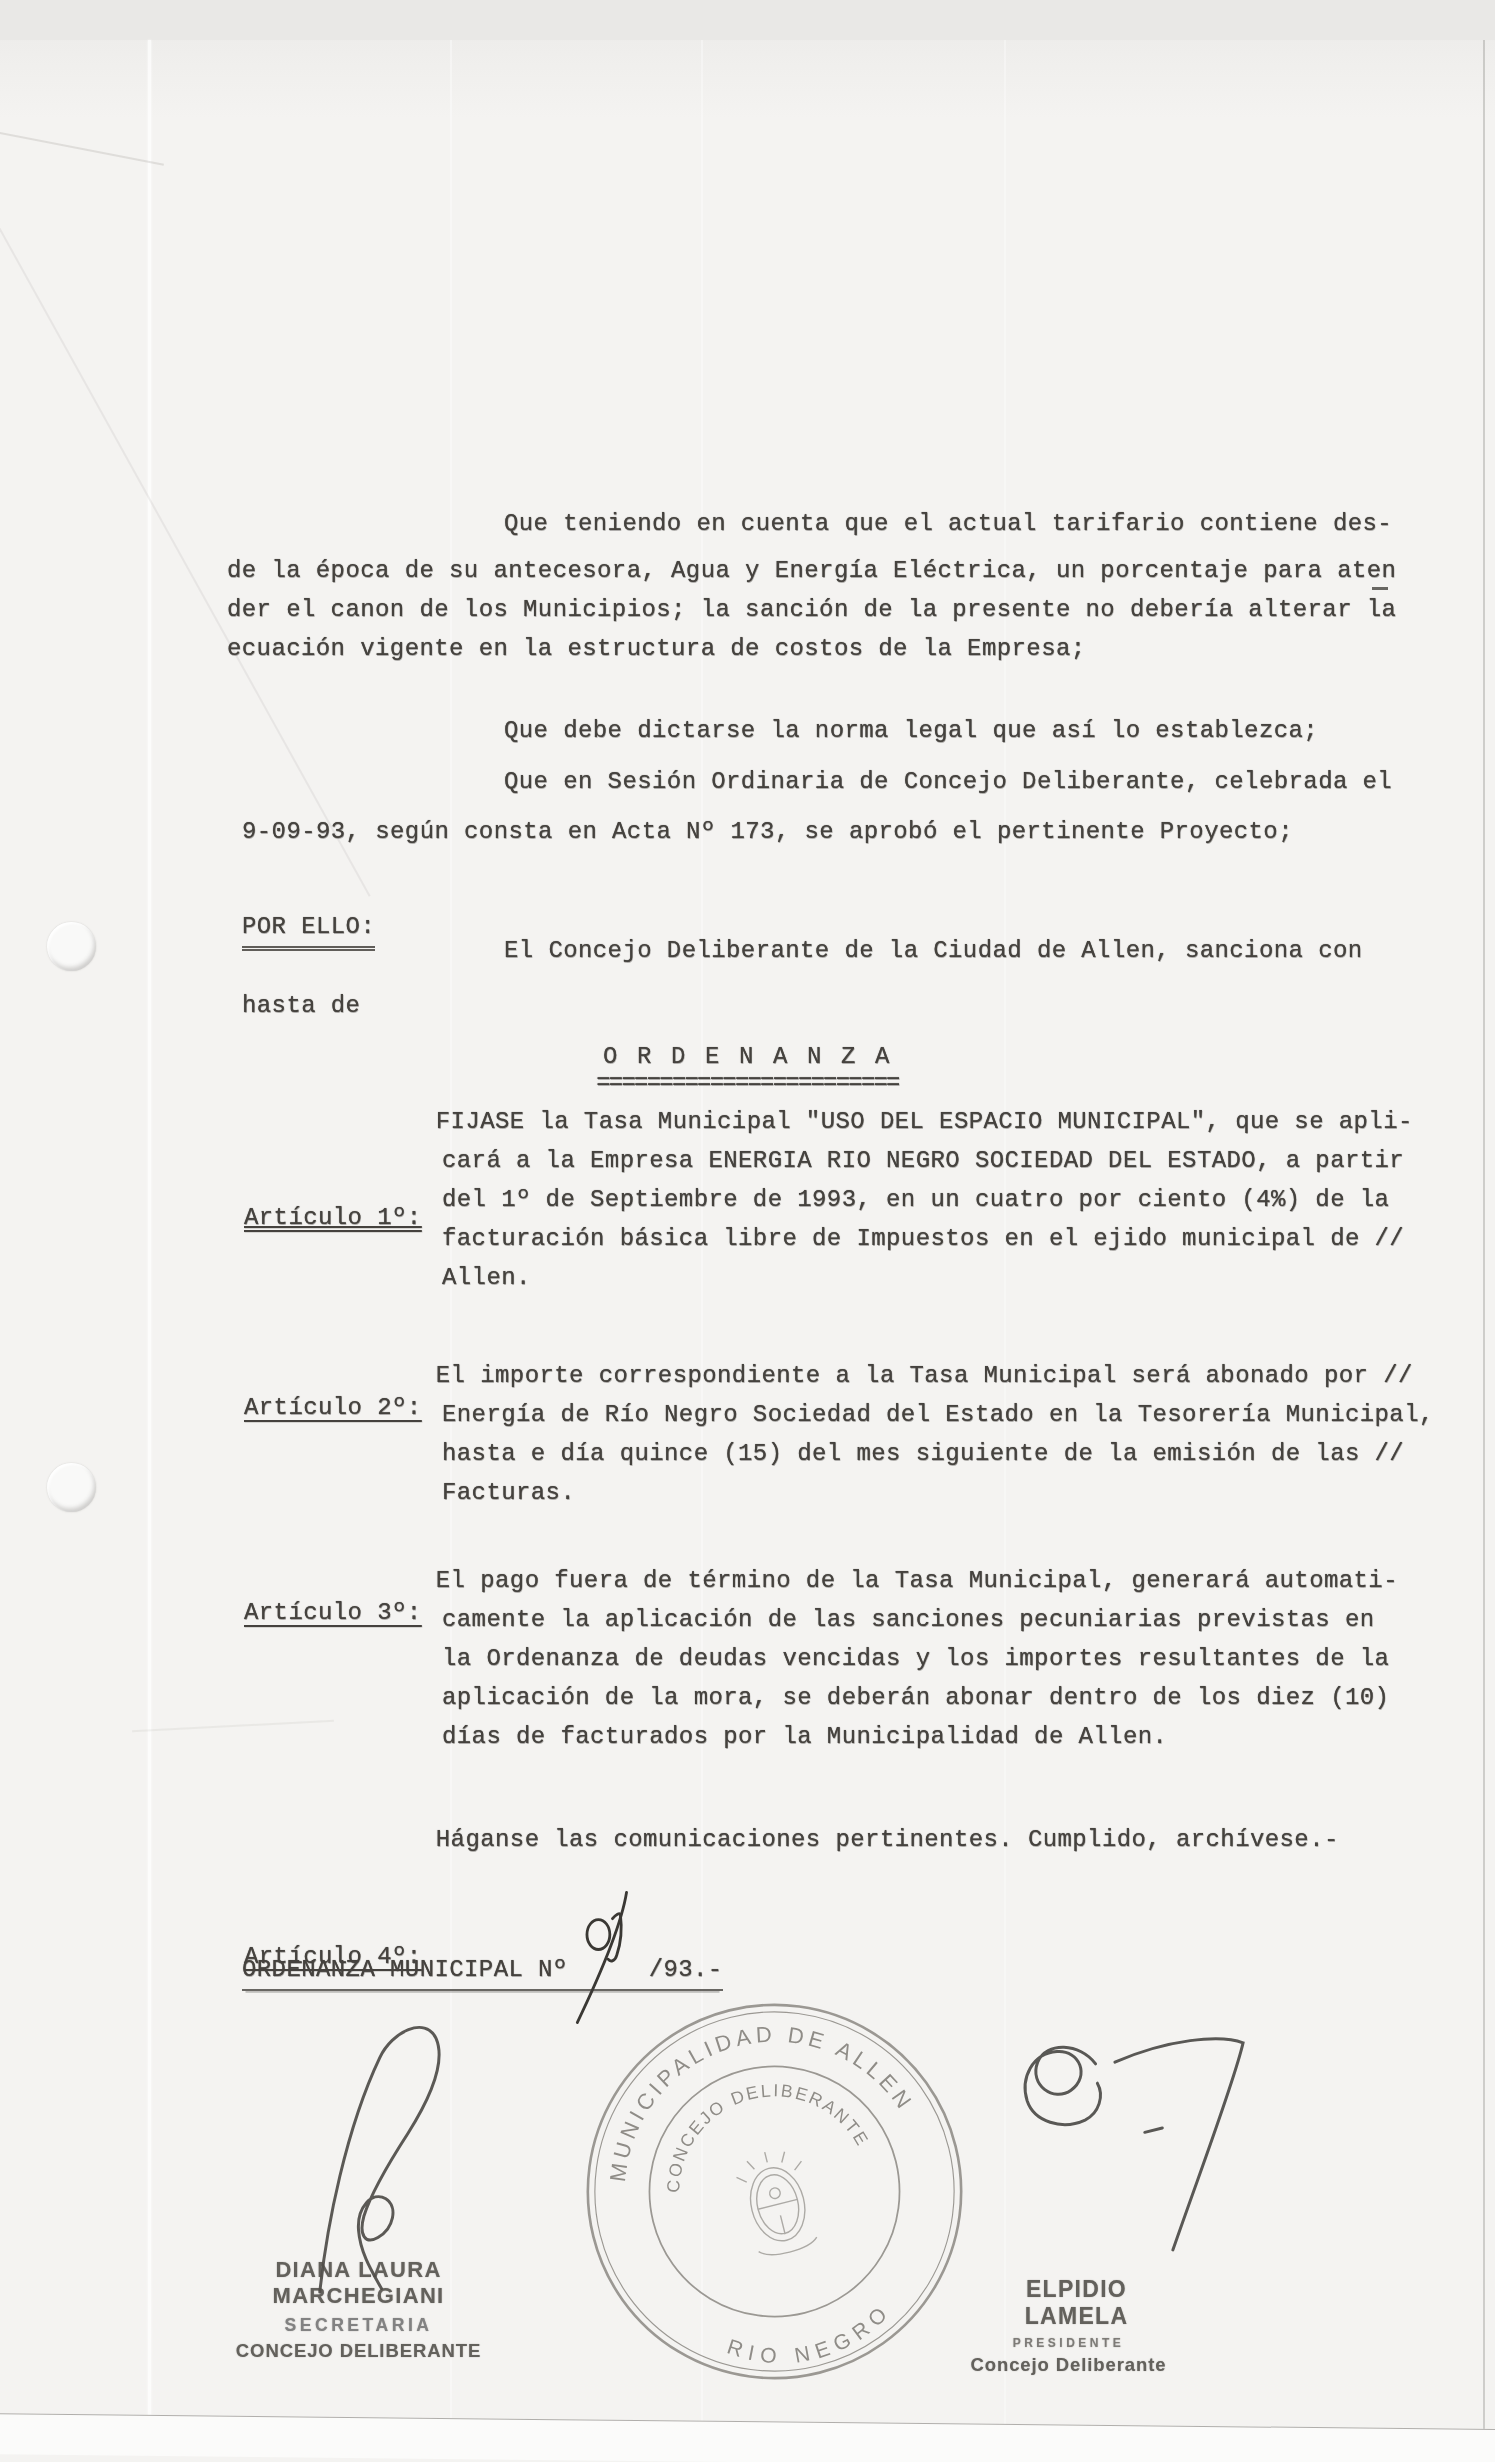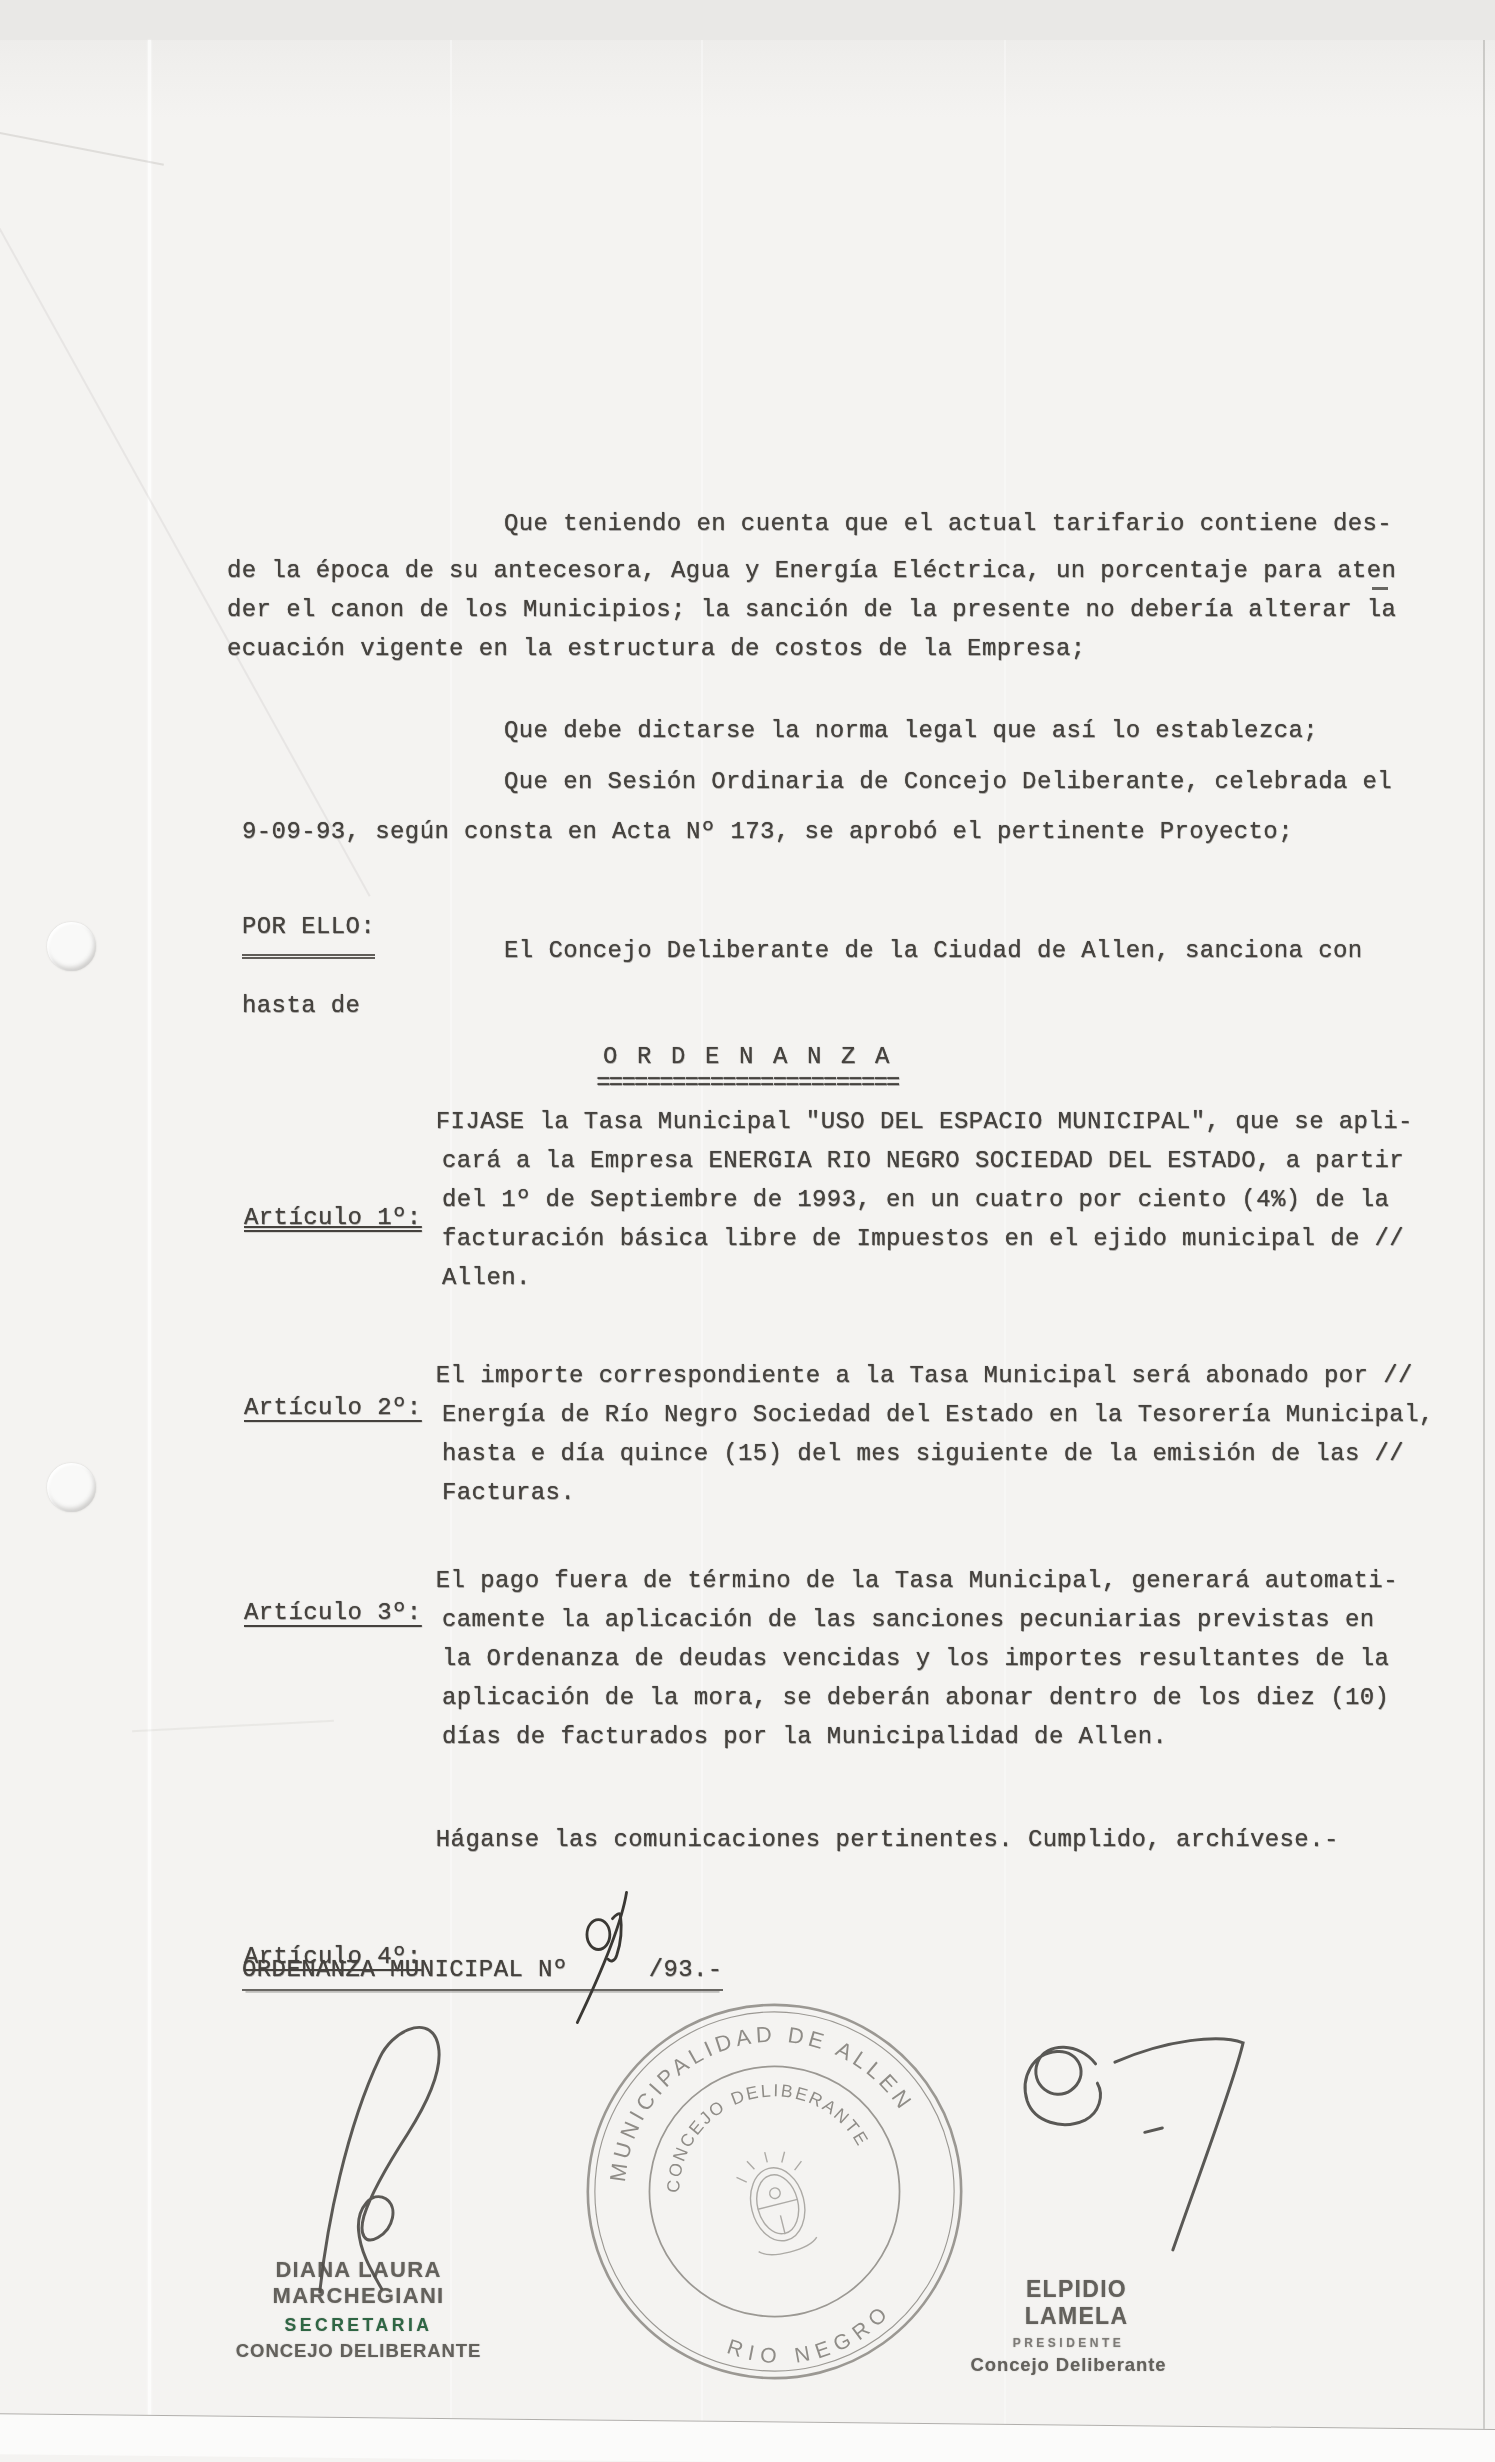--- a/index.html
+++ b/index.html
@@ -27,21 +27,21 @@
         box-shadow:inset 1.8px 1.8px 2.6px rgba(255,255,255,.95), inset -1.8px -3.5px 4.4px rgba(118,116,112,.32),
                    0 0 1.8px rgba(118,116,112,.28);}
   .h1{left:47px;top:922px;width:49px;height:49px;}
   .h2{left:47px;top:1463px;width:49px;height:49px;}
   
   .tw{position:absolute;font-family:"Liberation Mono","DejaVu Sans Mono",monospace;
       font-size:24px;letter-spacing:0.4px;color:#45423e;white-space:pre-line;
       text-shadow:0 0 0.9px rgba(69,66,62,.8),0.5px 0.5px 0.5px rgba(69,66,62,.35);}
   .lh{line-height:39px;}
   .u{text-decoration:underline;text-decoration-thickness:2.2px;text-underline-offset:6.2px;}
-  .uu{border-bottom:5.3px double rgba(69,66,62,.85);padding-bottom:14px;}
+  .uu{border-bottom:5.3px double rgba(69,66,62,.85);padding-bottom:6px;}
   .heading{left:0;width:1495px;text-align:center;letter-spacing:2.6px;}
   .rule{left:0;width:1495px;text-align:center;letter-spacing:-1.8px;}
   .art-body{left:442px;text-indent:-6.2px;width:1020px;}
   .ord-line{border-bottom:2.6px solid rgba(69,66,62,.8);padding-bottom:6.2px;
             box-shadow:0 5.3px 0 -3.5px rgba(69,66,62,.3);}
   .gap{display:inline-block;width:81px;}
   .nbar{position:absolute;left:1372px;top:587px;width:16px;height:2.6px;background:rgba(69,66,62,.8);}
   
   .stamp{position:absolute;text-align:center;color:#504d48;font-weight:bold;
          text-shadow:0 0 1.3px rgba(80,77,72,.55);opacity:.88;}
@@ -129,21 +129,21 @@
     </g>
   </svg>
 
   <svg class="sig" style="left:295px;top:2012px;" width="150" height="295" viewBox="0 0 170 335">
     <path d="M28,318 C36,242 58,132 96,52 C110,22 148,4 160,30 C172,58 152,100 128,138
              C106,172 86,206 78,232 C72,254 80,264 94,256 C112,246 117,221 103,212
              C87,203 70,222 72,248 C74,274 88,296 98,314" stroke="#3f3d3a" stroke-width="3.4" fill="none" stroke-linecap="round" opacity=".85"></path>
   </svg>
   <div class="stamp st-left">
     <div class="st-name">DIANA LAURA MARCHEGIANI</div>
-    <div class="st-role" style="color:#14532d;font-size:17.6px;">SECRETARIA</div>
+    <div class="st-role" style="color:#737373;font-size:17.6px;">SECRETARIA</div>
     <div class="st-org">CONCEJO DELIBERANTE</div>
   </div>
 
   <svg class="seal" width="405" height="405" viewBox="0 0 460 460">
     <defs>
       <path id="arcTop" d="M 60 230 A 170 170 0 0 1 400 230"></path>
       <path id="arcBottom" d="M 66 262 A 164 164 0 0 0 394 262"></path>
       <path id="arcInner" d="M 122 230 A 108 108 0 0 1 338 230"></path>
     </defs>
     <g stroke="#85827c" fill="none">

